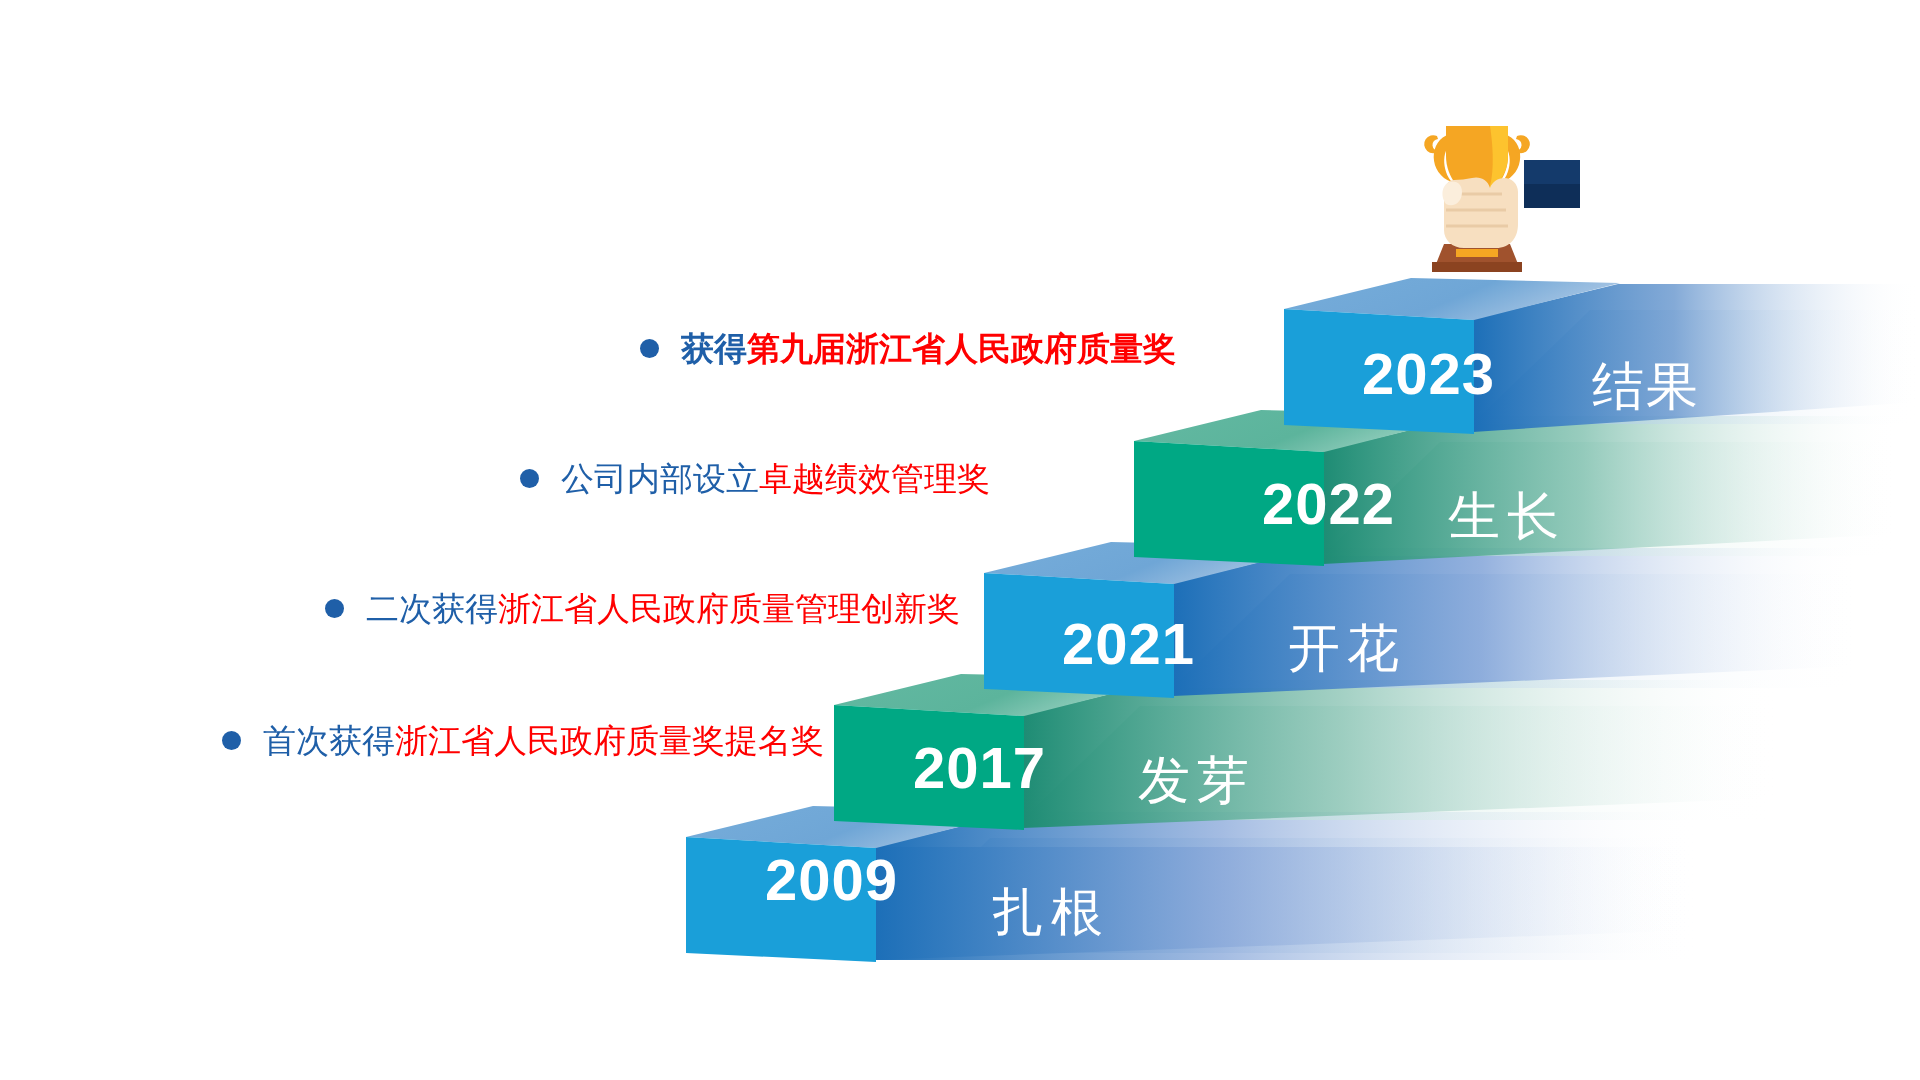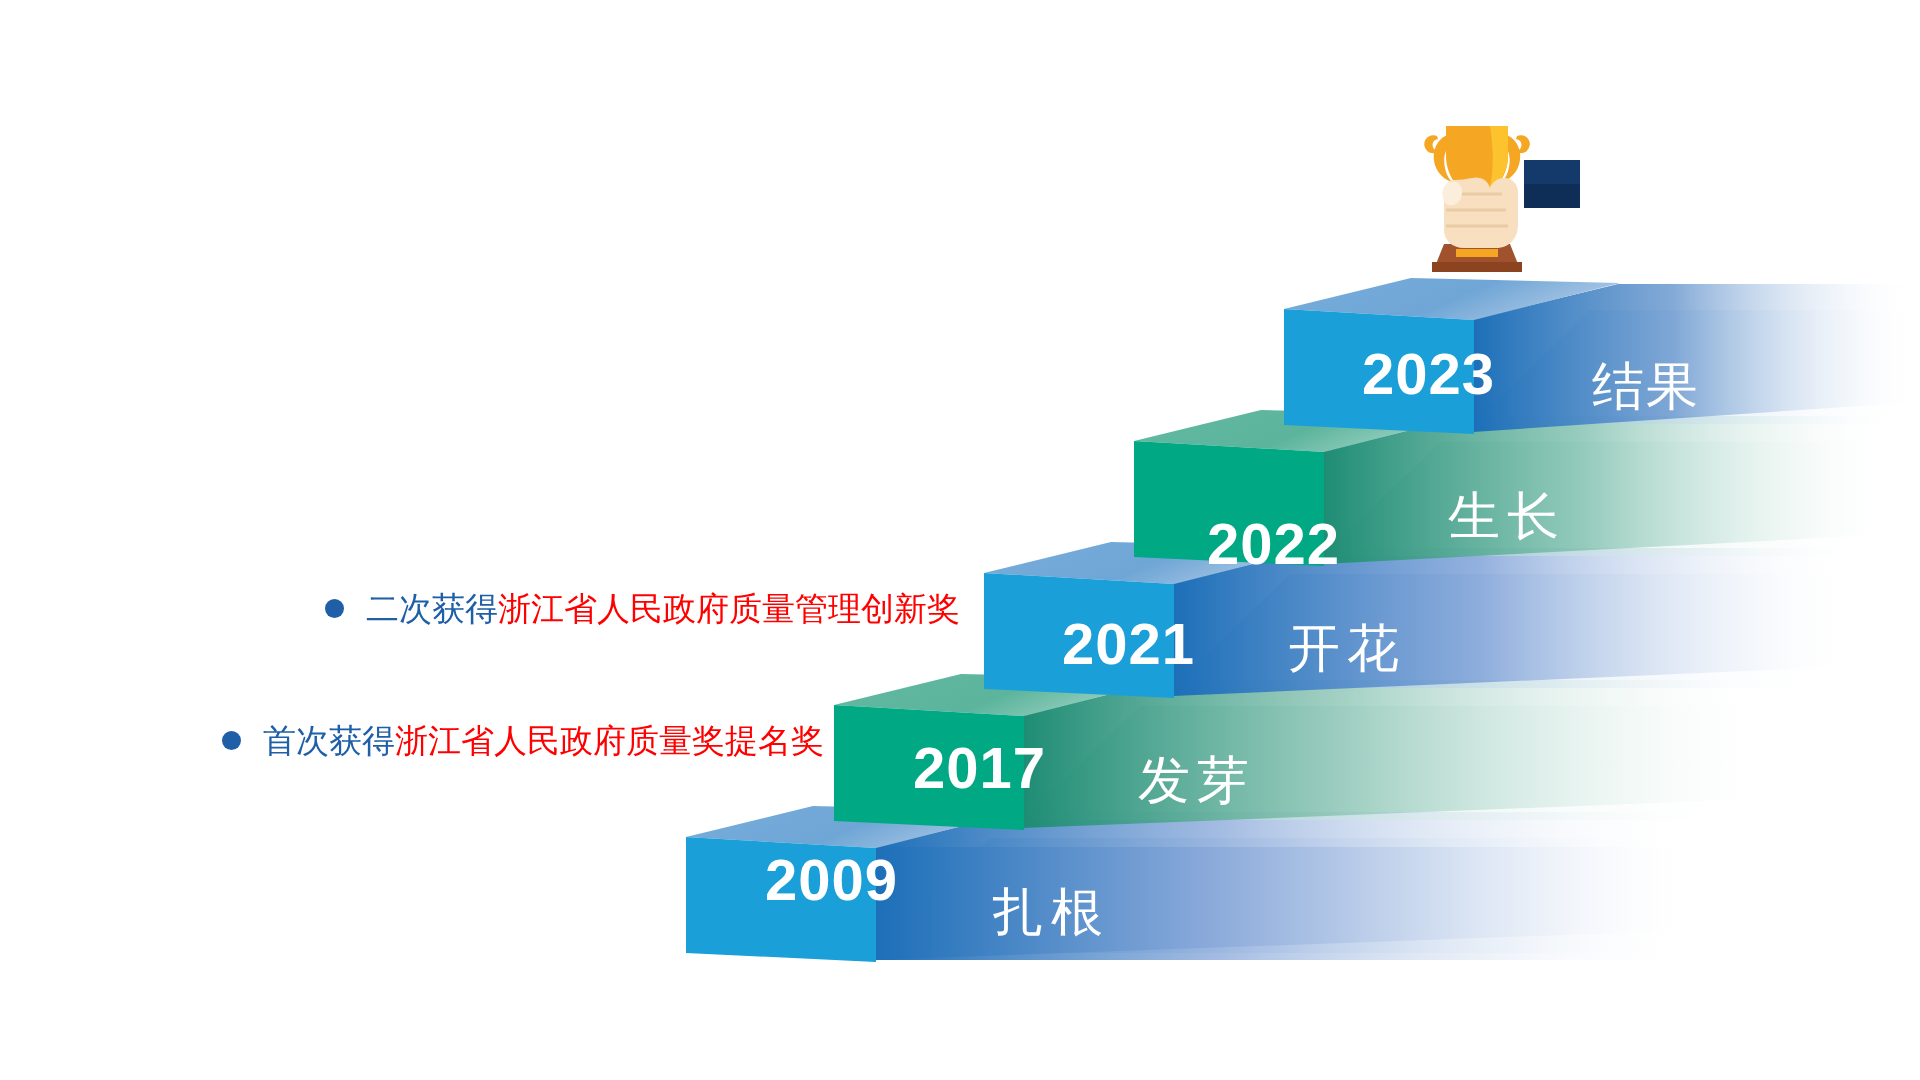--- a/index.html
+++ b/index.html
@@ -81,21 +81,21 @@
     position: absolute;
     color: #ffffff;
     font-size: 52px;
     letter-spacing: 7px;
     white-space: nowrap;
   }
 
   #year-2023 { left: 1362px; top: 340px; }
   #phase-2023 { left: 1592px; top: 352px; letter-spacing: 2px; }
 
-  #year-2022 { left: 1207px; top: 470px; margin-top: 40px; }
+  #year-2022 { left: 1262px; top: 470px; }
   #phase-2022 { left: 1448px; top: 482px; }
 
   #year-2021 { left: 1062px; top: 610px; }
   #phase-2021 { left: 1288px; top: 614px; }
 
   #year-2017 { left: 913px; top: 734px; }
   #phase-2017 { left: 1138px; top: 746px; }
 
   #year-2009 { left: 765px; top: 846px; }
   #phase-2009 { left: 992px; top: 878px; }
@@ -241,21 +241,33 @@
 
   <div class="year" id="year-2021">2021</div>
   <div class="phase" id="phase-2021">开花</div>
 
   <div class="year" id="year-2017">2017</div>
   <div class="phase" id="phase-2017">发芽</div>
 
   <div class="year" id="year-2009">2009</div>
   <div class="phase" id="phase-2009">扎根</div>
 
-
+  <div class="annot bold" id="annot-2023">
+    <span class="bullet"></span>
+    <span class="txt">
+      <span class="lead">获得</span><span class="hi">第九届浙江省人民政府质量奖</span>
+    </span>
+  </div>
+
+  <div class="annot" id="annot-2022">
+    <span class="bullet"></span>
+    <span class="txt">
+      <span class="lead">公司内部设立</span><span class="hi">卓越绩效管理奖</span>
+    </span>
+  </div>
 
   <div class="annot" id="annot-2021">
     <span class="bullet"></span>
     <span class="txt">
       <span class="lead">二次获得</span><span class="hi">浙江省人民政府质量管理创新奖</span>
     </span>
   </div>
 
   <div class="annot" id="annot-2017">
     <span class="bullet"></span>

